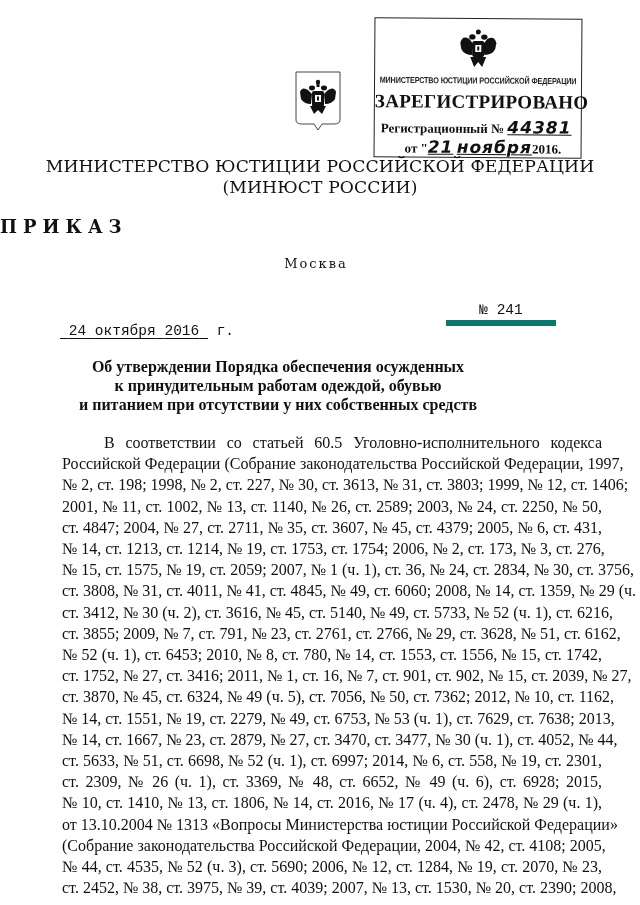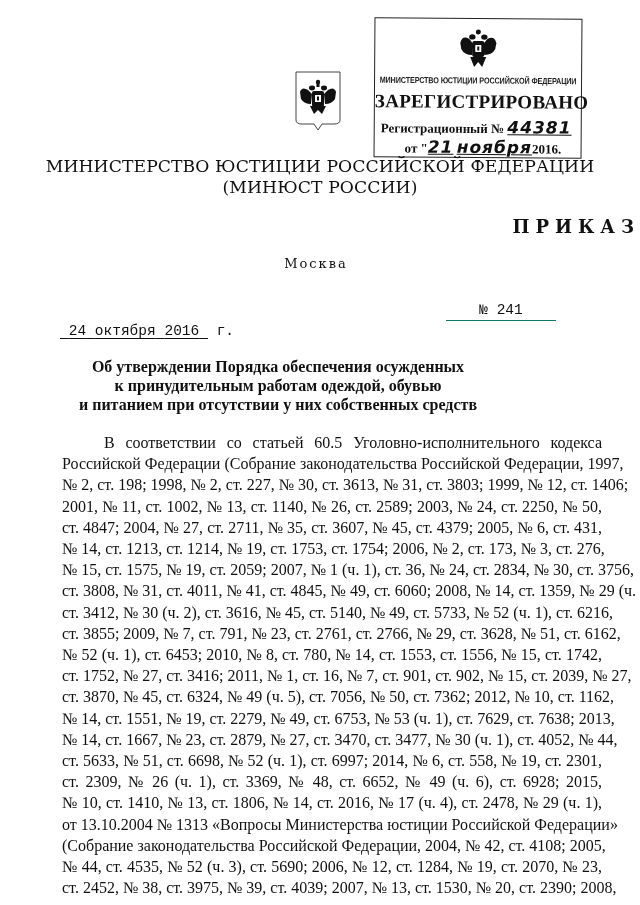--- a/index.html
+++ b/index.html
@@ -44,37 +44,37 @@
     position: absolute; left: 30px; top: 118px; white-space: nowrap;
     font-family: "Liberation Serif", serif; font-weight: bold; font-size: 13px; color: #111;
   }
 
   .ministry {
     left: 0; width: 640px; top: 156px; text-align: center;
     font-family: "DejaVu Serif", serif; font-size: 17.2px; letter-spacing: 0.1px;
     line-height: 21px; color: #111;
   }
   .order-title {
-    left: 0; width: 640px; top: 216px; text-align: right;
+    left: 0; width: 640px; top: 216px; text-align: left;
     font-family: "DejaVu Serif", serif; font-weight: bold; font-size: 18px;
     letter-spacing: 6px; color: #111;
   }
   .city {
     left: 0; width: 632px; top: 256px; text-align: center;
     font-family: "DejaVu Serif", serif; font-size: 13px; letter-spacing: 2px; color: #111;
   }
   .date {
     left: 60px; top: 302px;
     font-family: "Liberation Mono", "DejaVu Sans Mono", monospace; font-size: 14.5px; color: #111; margin-top: 21px;
   }
   .date .u { text-decoration: underline; text-decoration-thickness: 1px; text-underline-offset: 3px; }
   .number {
     left: 446px; top: 302px; width: 110px; text-align: center;
     font-family: "Liberation Mono", "DejaVu Sans Mono", monospace; font-size: 14.5px; color: #111;
-    border-bottom: 1px solid #0f766e; padding-bottom: 2px;
+    border-bottom: 6px solid #0f766e; padding-bottom: 2px;
   }
 
   .subject {
     left: 0; width: 556px; top: 357px; text-align: center;
     font-family: "Liberation Serif", serif; font-weight: bold; font-size: 16px;
     line-height: 19px; color: #111;
   }
 
   .body-text {
     left: 62px; width: 540px; top: 432px;

